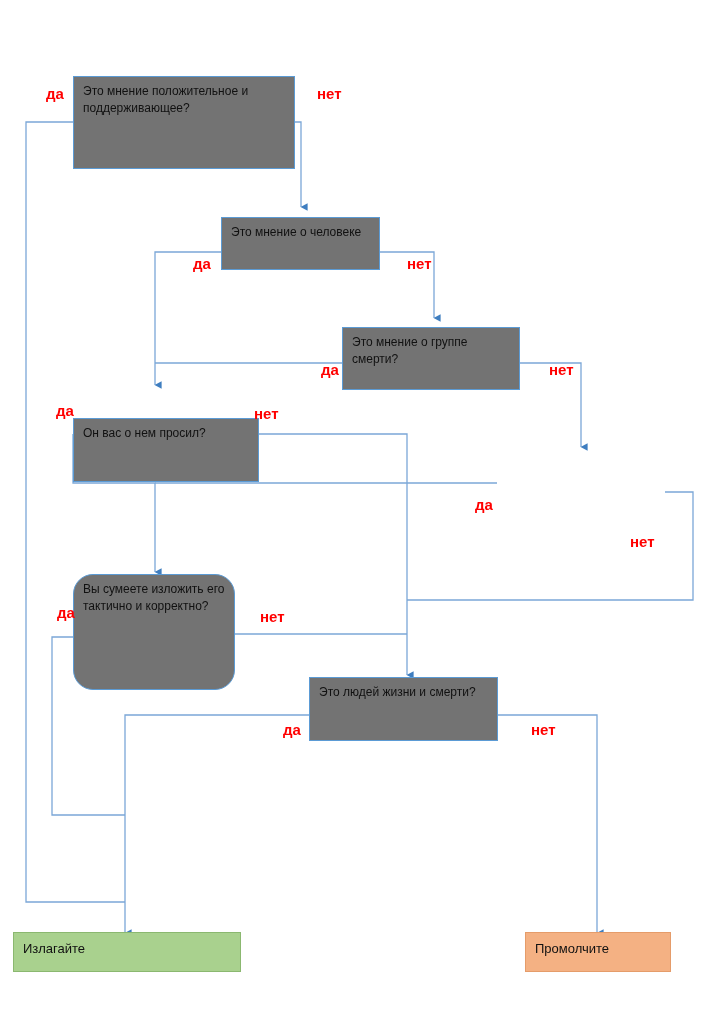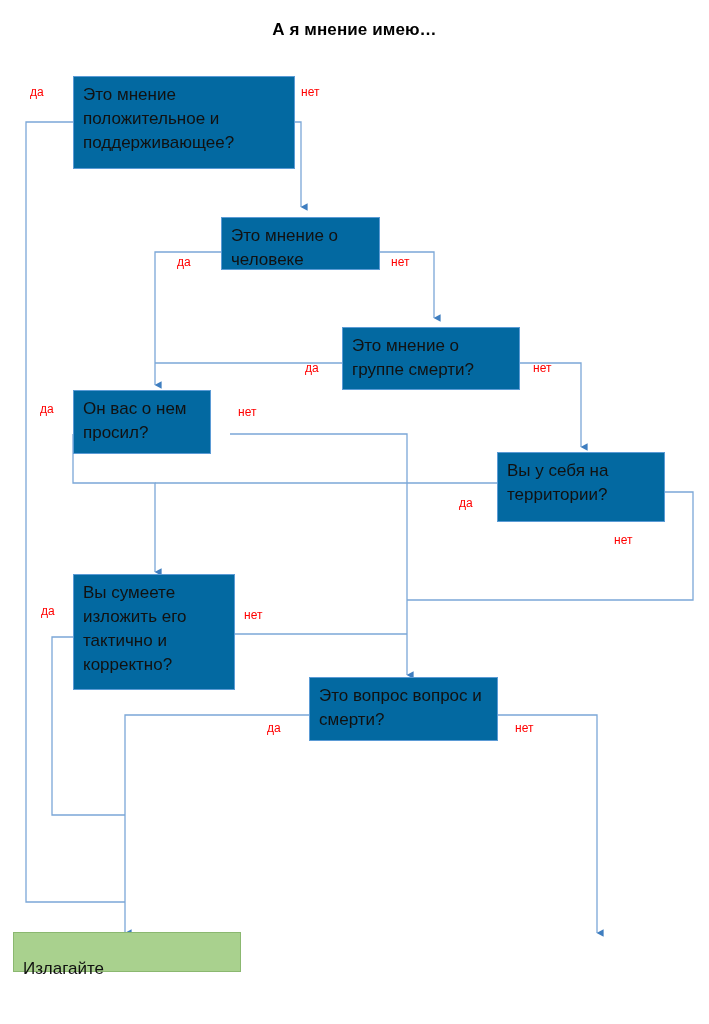--- a/index.html
+++ b/index.html
@@ -10,31 +10,31 @@
   #stage{position:absolute;left:0;top:0;width:709px;height:1024px;}
   svg#wires{position:absolute;left:0;top:0;width:709px;height:1024px;}
 
   .title{
     position:absolute;left:0;top:20px;width:709px;text-align:center;
     font-size:17px;font-weight:bold;color:#000000;letter-spacing:.1px;
   }
 
   .node{
     position:absolute;box-sizing:border-box;
-    background:#0369a1;border:1px solid #5b9bd5;
-    color:#111111;font-size:17px;line-height:1.42;
+    background:#737373;border:1px solid #5b9bd5;
+    color:#111111;font-size:12px;line-height:1.42;
     padding:6px 9px 4px 9px;
   }
   .node.green{background:#a9d18e;border-color:#8bb870;}
   .node.orange{background:#f4b183;border-color:#e59c6a;}
-  .node.term{font-size:17px;padding-top:24px;}
+  .node.term{font-size:13px;padding-top:7px;}
 
   .lbl{
-    position:absolute;color:#ff0000;font-weight:normal;font-size:12px;
-    line-height:1;white-space:nowrap;
+    position:absolute;color:#ff0000;font-weight:bold;font-size:15px;
+    line-height:1;white-space:nowrap;margin-left:16px;
   }
 </style>
 </head>
 <body>
 
 <div id="stage">
 
   <svg id="wires" viewBox="0 0 709 1024" xmlns="http://www.w3.org/2000/svg">
     <defs>
       <marker id="ah" markerWidth="9" markerHeight="9" refX="4.2" refY="7.2" orient="auto" markerUnits="userSpaceOnUse">
@@ -66,54 +66,53 @@
       <path d="M235,634 L407,634"></path>
 
       <path d="M73,637 L52,637 L52,815 L125,815"></path>
 
       <path d="M309,715 L125,715 L125,933" marker-end="url(#ah)"></path>
 
       <path d="M498,715 L597,715 L597,933" marker-end="url(#ah)"></path>
     </g>
   </svg>
 
-  <div class="title">А я мнение имею…</div>
 
   <div class="node" style="left:73px;top:76px;width:222px;height:93px;">
     <span>Это мнение положительное и поддерживающее?</span>
   </div>
 
   <div class="node" style="left:221px;top:217px;width:159px;height:53px;">
     <span>Это мнение о человеке</span>
   </div>
 
   <div class="node" style="left:342px;top:327px;width:178px;height:63px;">
     <span>Это мнение о группе смерти?</span>
   </div>
 
-  <div class="node" style="left:73px;top:390px;width:138px;height:64px;">
+  <div class="node" style="left:73px;top:418px;width:186px;height:64px;">
     <span>Он вас о нем просил?</span>
   </div>
 
-  <div class="node" style="left:497px;top:452px;width:168px;height:70px;">
-    <span>Вы у себя на территории?</span>
-  </div>
 
-  <div class="node" style="left:73px;top:574px;width:162px;height:116px;">
+  <div class="node" style="left:73px;top:574px;width:162px;height:116px;border-radius:20px;">
     <span>Вы сумеете изложить его тактично и корректно?</span>
   </div>
 
   <div class="node" style="left:309px;top:677px;width:189px;height:64px;">
-    <span>Это вопрос вопрос и смерти?</span>
+    <span>Это людей жизни и смерти?</span>
   </div>
 
   <div class="node green term" style="left:13px;top:932px;width:228px;height:40px;">
     <span>Излагайте</span>
   </div>
 
+  <div class="node orange term" style="left:525px;top:932px;width:146px;height:40px;">
+    <span>Промолчите</span>
+  </div>
 
   <div class="lbl" style="left:30px;top:86px;">да</div>
   <div class="lbl" style="left:301px;top:86px;">нет</div>
 
   <div class="lbl" style="left:177px;top:256px;">да</div>
   <div class="lbl" style="left:391px;top:256px;">нет</div>
 
   <div class="lbl" style="left:305px;top:362px;">да</div>
   <div class="lbl" style="left:533px;top:362px;">нет</div>
 

